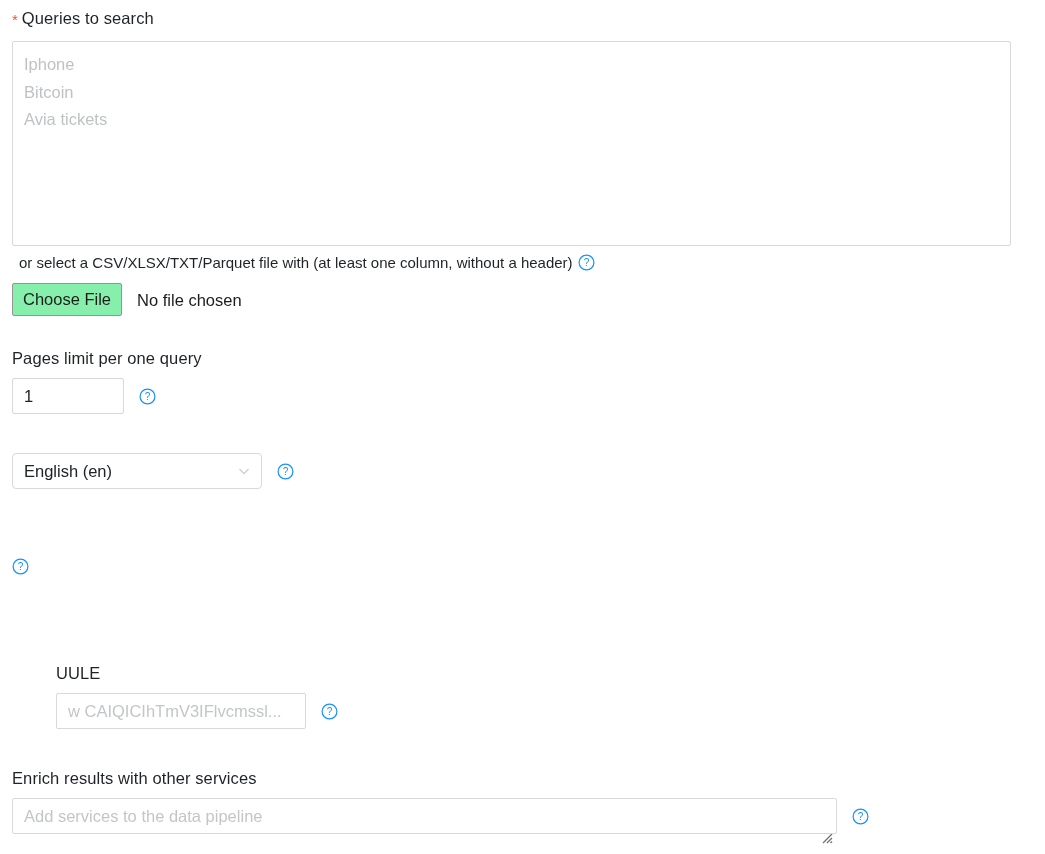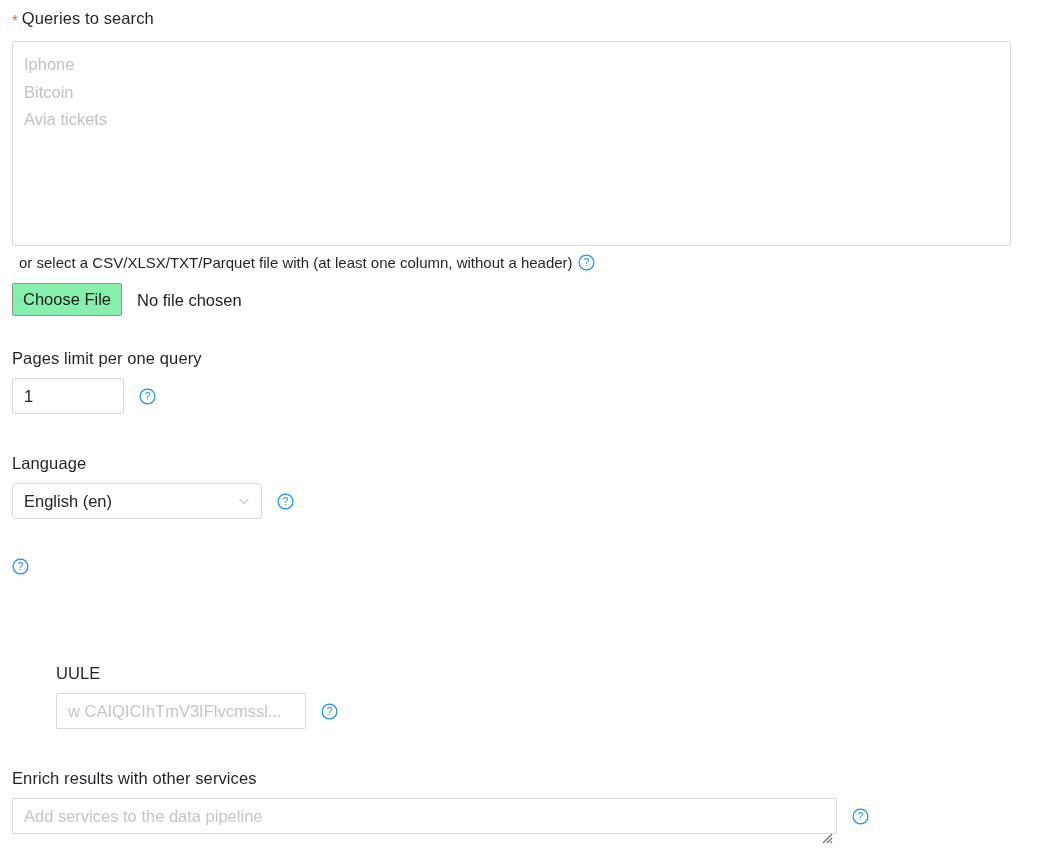--- a/index.html
+++ b/index.html
@@ -223,21 +223,20 @@
       <span class="help-icon">
         <svg width="17" height="17" viewBox="0 0 17 17">
           <circle cx="8.5" cy="8.5" r="7.4" fill="none" stroke="#1890ff" stroke-width="1.2"></circle>
           <text x="8.5" y="12.2" text-anchor="middle" font-family="Liberation Sans, sans-serif" font-size="10" fill="#1890ff">?</text>
         </svg>
       </span>
     </div>
   </div>
 
   <div class="group" style="top:453px;">
-    <div class="field-label">Language</div>
     <div class="control-row">
       <div class="select-box">
         <span class="select-value">English (en)</span>
         <svg class="select-chevron" viewBox="0 0 14 14">
           <path d="M2.5 5 L7 9.6 L11.5 5" fill="none" stroke="#c8ccd0" stroke-width="1.2"></path>
         </svg>
       </div>
       <span class="help-icon">
         <svg width="17" height="17" viewBox="0 0 17 17">
           <circle cx="8.5" cy="8.5" r="7.4" fill="none" stroke="#1890ff" stroke-width="1.2"></circle>

